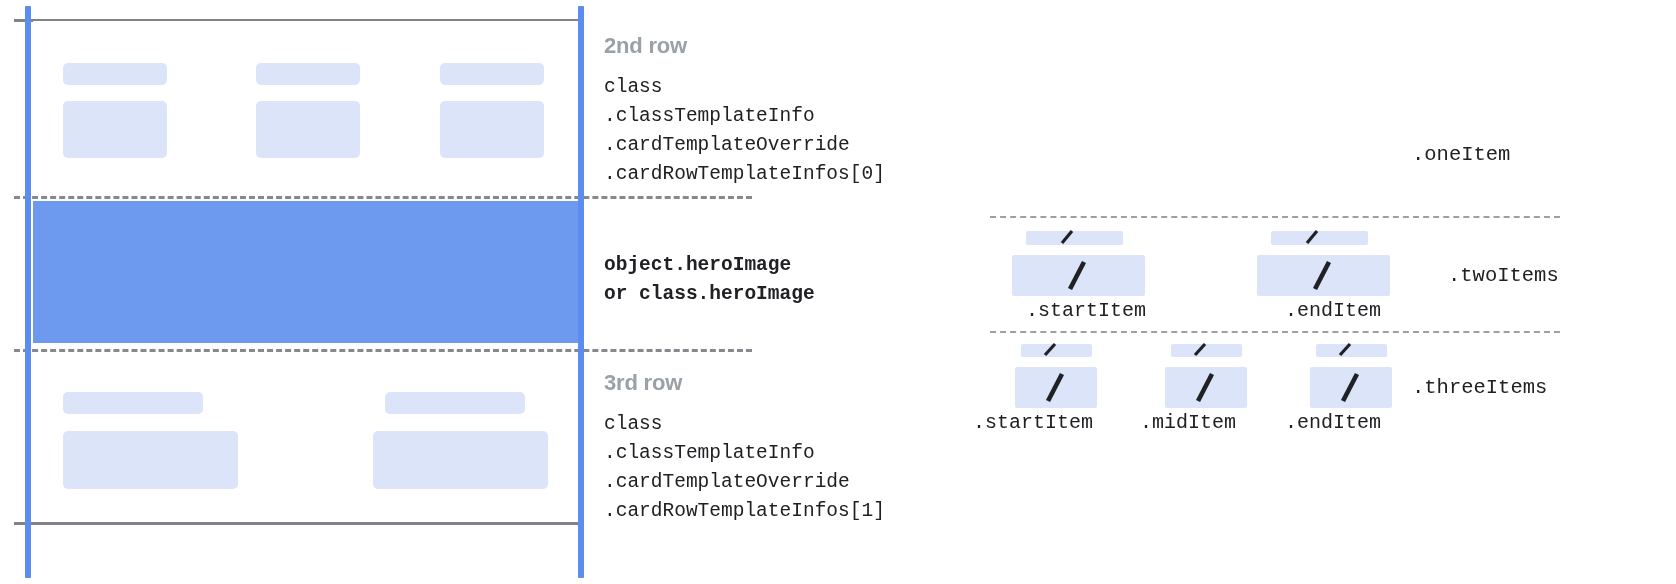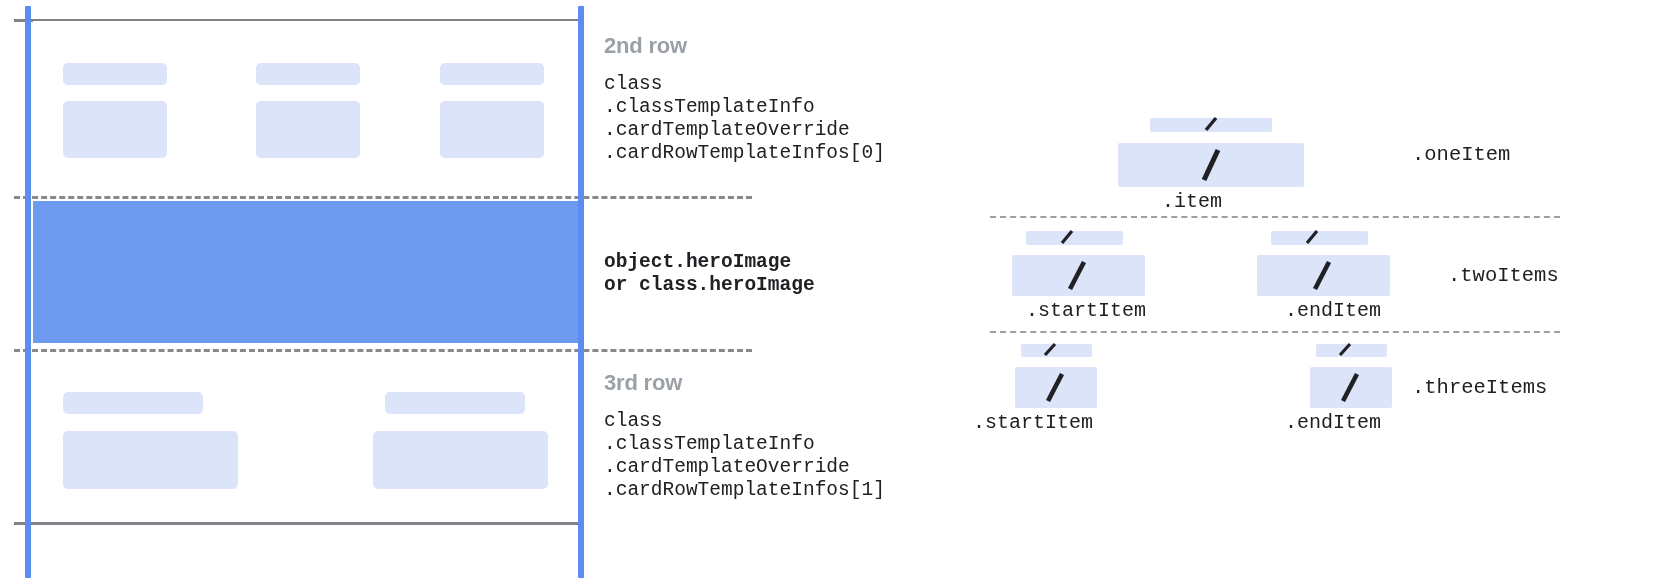--- a/index.html
+++ b/index.html
@@ -84,21 +84,21 @@
     font-weight: bold;
     font-size: 22px;
     color: #9aa0a6;
     letter-spacing: -0.2px;
     white-space: pre;
   }
   .code-block {
     position: absolute;
     font-family: "Liberation Mono", monospace;
     font-size: 19.5px;
-    line-height: 23px;
+    line-height: 29px;
     color: #202124;
     white-space: pre;
   }
   #row2-title { left: 604px; top: 33px; }
   #row2-code  { left: 604px; top: 73px; }
   #hero-code  { left: 604px; top: 251px; font-weight: bold; }
   #row3-title { left: 604px; top: 370px; }
   #row3-code  { left: 604px; top: 410px; }
 
   
@@ -191,29 +191,20 @@
 or class.heroImage</div>
 
 <div class="row-title" id="row3-title">3rd row</div>
 <div class="code-block" id="row3-code">class
 .classTemplateInfo
 .cardTemplateOverride
 .cardRowTemplateInfos[1]</div>
 
 <div id="right-diagram">
 
-  <div class="item-cell" style="left:158px; top:118px; width:186px; height:100px;">
-    <div class="cap" style="left:32px; top:0px;  width:122px; height:14px;"></div>
-    <div class="box" style="left:0px;  top:25px; width:186px; height:44px;"></div>
-    <svg class="slash-svg" width="186" height="72" viewBox="0 0 186 72">
-      <line x1="88" y1="12" x2="98" y2="0" stroke="#202124" stroke-width="3.4" stroke-linecap="butt"></line>
-      <line x1="86" y1="62" x2="100" y2="32" stroke="#202124" stroke-width="5" stroke-linecap="butt"></line>
-    </svg>
-    <div class="item-label" style="left:44px; top:72px;">.item</div>
-  </div>
   <div class="group-label" style="left:452px; top:143px;">.oneItem</div>
 
   <div class="group-dash" id="grp-dash-1"></div>
 
   <div class="item-cell" style="left:52px; top:231px; width:133px; height:100px;">
     <div class="cap" style="left:14px; top:0px;  width:97px; height:14px;"></div>
     <div class="box" style="left:0px;  top:24px; width:133px; height:41px;"></div>
     <svg class="slash-svg" width="133" height="68" viewBox="0 0 133 68">
       <line x1="50" y1="12" x2="60" y2="0" stroke="#202124" stroke-width="3.2" stroke-linecap="butt"></line>
       <line x1="58" y1="58" x2="72" y2="31" stroke="#202124" stroke-width="4.6" stroke-linecap="butt"></line>
@@ -237,20 +228,29 @@
   <div class="item-cell" style="left:55px; top:344px; width:82px; height:100px;">
     <div class="cap" style="left:6px; top:0px;  width:71px; height:13px;"></div>
     <div class="box" style="left:0px; top:23px; width:82px; height:41px;"></div>
     <svg class="slash-svg" width="82" height="66" viewBox="0 0 82 66">
       <line x1="30" y1="11" x2="40" y2="0" stroke="#202124" stroke-width="3.2" stroke-linecap="butt"></line>
       <line x1="33" y1="57" x2="47" y2="30" stroke="#202124" stroke-width="4.6" stroke-linecap="butt"></line>
     </svg>
     <div class="item-label" style="left:-42px; top:67px;">.startItem</div>
   </div>
 
+  <div class="item-cell" style="left:205px; top:344px; width:82px; height:100px;">
+    <div class="cap" style="left:6px; top:0px;  width:71px; height:13px;"></div>
+    <div class="box" style="left:0px; top:23px; width:82px; height:41px;"></div>
+    <svg class="slash-svg" width="82" height="66" viewBox="0 0 82 66">
+      <line x1="30" y1="11" x2="40" y2="0" stroke="#202124" stroke-width="3.2" stroke-linecap="butt"></line>
+      <line x1="33" y1="57" x2="47" y2="30" stroke="#202124" stroke-width="4.6" stroke-linecap="butt"></line>
+    </svg>
+    <div class="item-label" style="left:-25px; top:67px;">.midItem</div>
+  </div>
 
   <div class="item-cell" style="left:350px; top:344px; width:82px; height:100px;">
     <div class="cap" style="left:6px; top:0px;  width:71px; height:13px;"></div>
     <div class="box" style="left:0px; top:23px; width:82px; height:41px;"></div>
     <svg class="slash-svg" width="82" height="66" viewBox="0 0 82 66">
       <line x1="30" y1="11" x2="40" y2="0" stroke="#202124" stroke-width="3.2" stroke-linecap="butt"></line>
       <line x1="33" y1="57" x2="47" y2="30" stroke="#202124" stroke-width="4.6" stroke-linecap="butt"></line>
     </svg>
     <div class="item-label" style="left:-25px; top:67px;">.endItem</div>
   </div>

